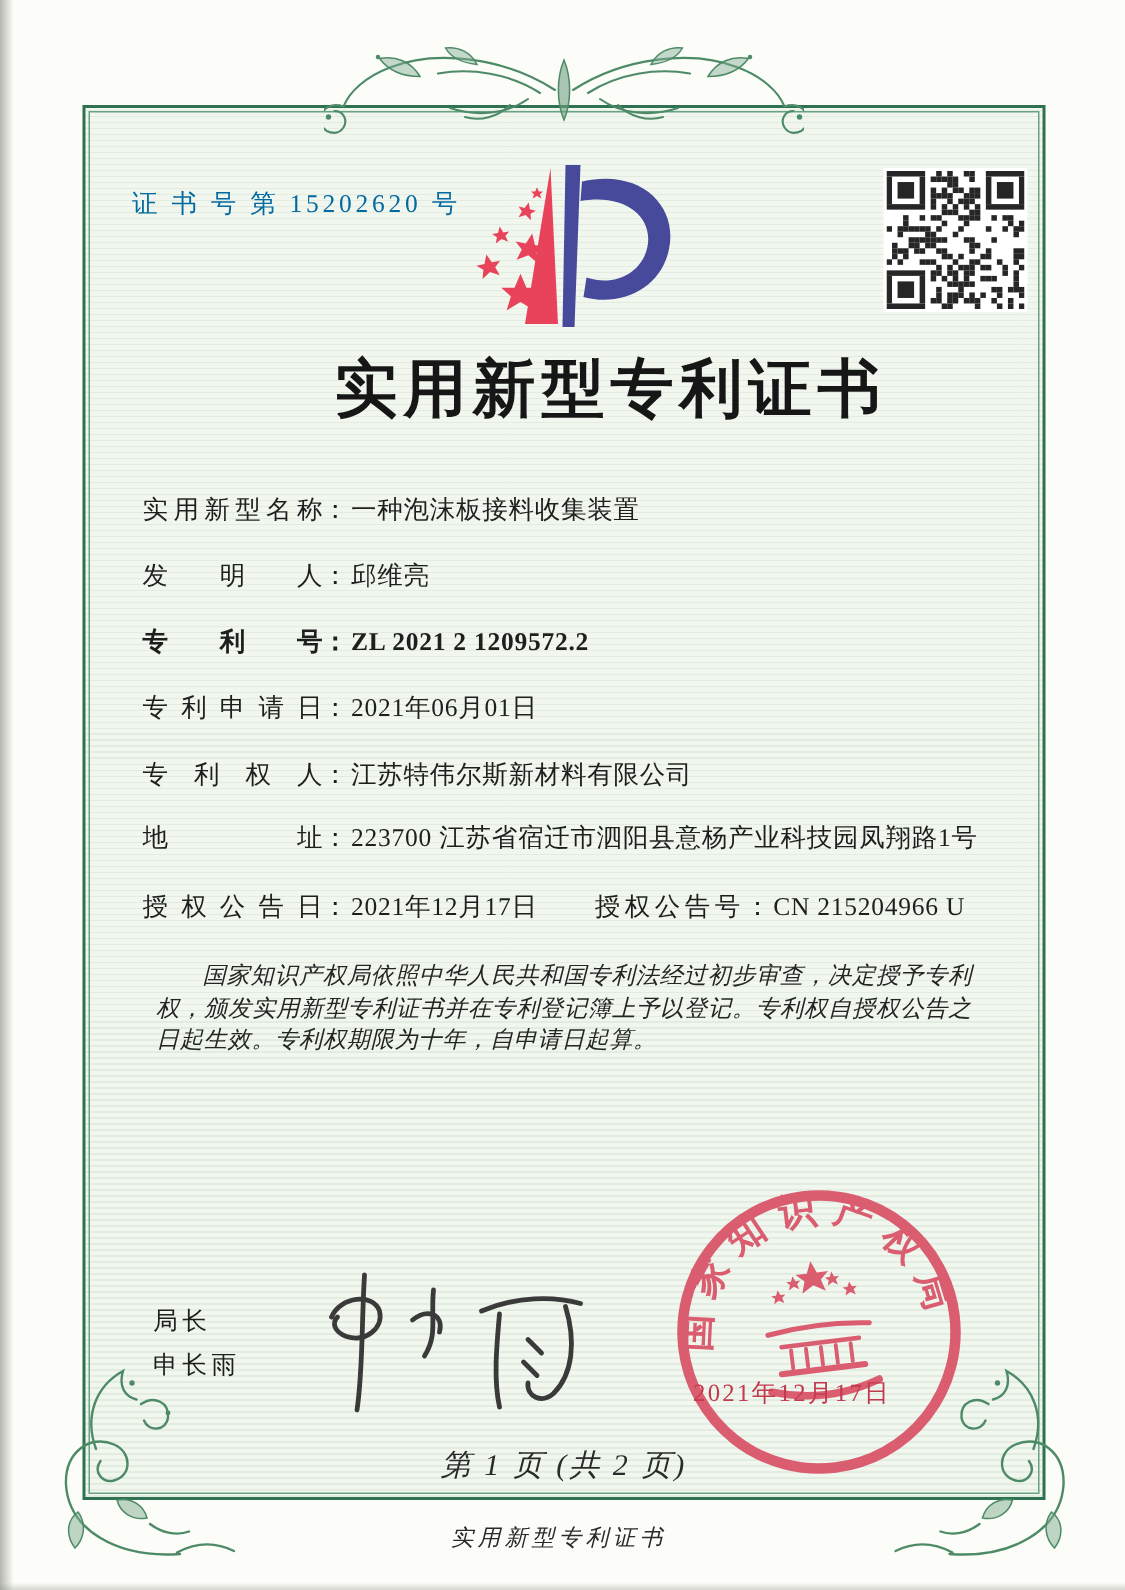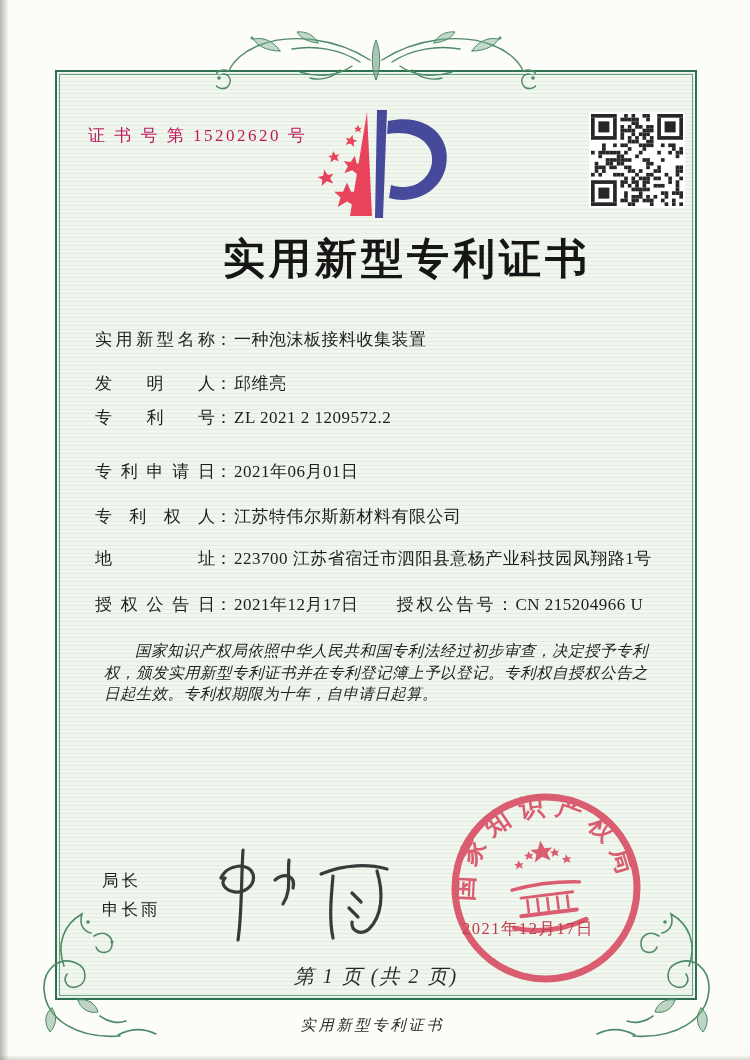--- a/index.html
+++ b/index.html
@@ -18,34 +18,34 @@
 
   
   .frame-outer{position:absolute;left:55px;top:70px;width:642px;height:930px;
     border:2.5px solid #2f7251;background:#f1f6ee;
     background-image:repeating-linear-gradient(0deg,rgba(122,163,128,.12) 0 1px,rgba(0,0,0,0) 1px 4px);
     box-sizing:border-box;}
   .frame-inner{position:absolute;inset:2px;border:1px solid #6aa083;}
 
   .orn{position:absolute;z-index:5;}
 
-  .cert-no{position:absolute;left:88px;top:124px;font-size:17px;letter-spacing:2.5px;color:#be185d;}
+  .cert-no{position:absolute;left:88px;top:124px;font-size:17px;letter-spacing:2.5px;color:#0369a1;}
 
   .logo{position:absolute;left:298px;top:106px;}
   .qr{position:absolute;left:589px;top:112px;background:#fff;padding:2px;}
 
   .title{position:absolute;left:0;width:750px;top:231px;margin:0;text-align:center;
     font-size:42px;font-weight:600;letter-spacing:4px;color:#161616;padding-left:32px;}
 
   .rows{position:absolute;left:95px;top:328px;width:575px;font-size:17px;}
   .row{position:absolute;left:0;white-space:nowrap;}
   .lbl{display:inline-block;width:120px;text-align:justify;text-align-last:justify;vertical-align:bottom;}
   .colon{display:inline-block;margin:0 2px 0 0;}
   .val{letter-spacing:.5px;}
-  .row.r0{top:0;}   .row.r1{top:44px;} .row.r2{top:78px;}
+  .row.r0{top:0;}   .row.r1{top:44px;} .row.r2{top:88px;font-weight:bold;}
   .row.r3{top:132px;} .row.r4{top:177px;} .row.r5{top:219px;}
   .row.r6{top:265px;}
   .grant2{margin-left:38px;}
   .grant2 .lbl2{letter-spacing:3px;}
 
   .body-text{position:absolute;left:88px;top:624px;width:576px;
     font-size:15.5px;line-height:21.5px;text-align:justify;
     font-style:italic;color:#242424;}
   .body-text p{margin:16px;text-indent:2em;letter-spacing:.4px;}
 

